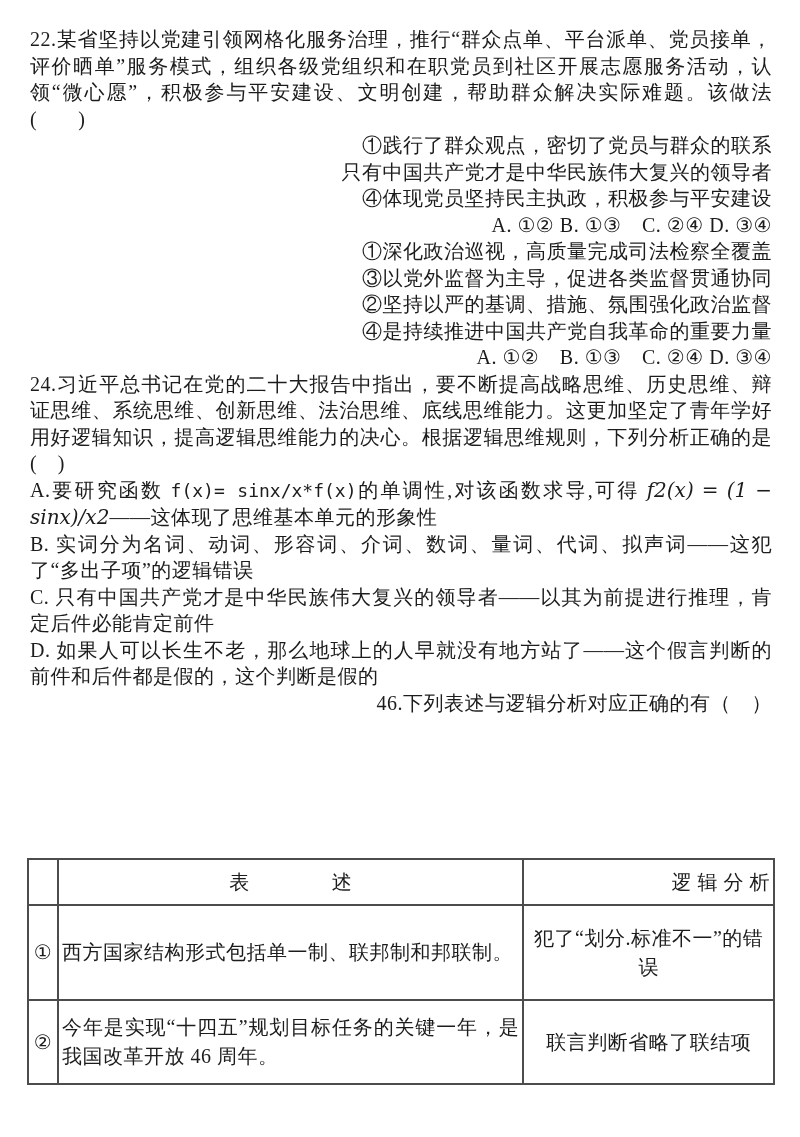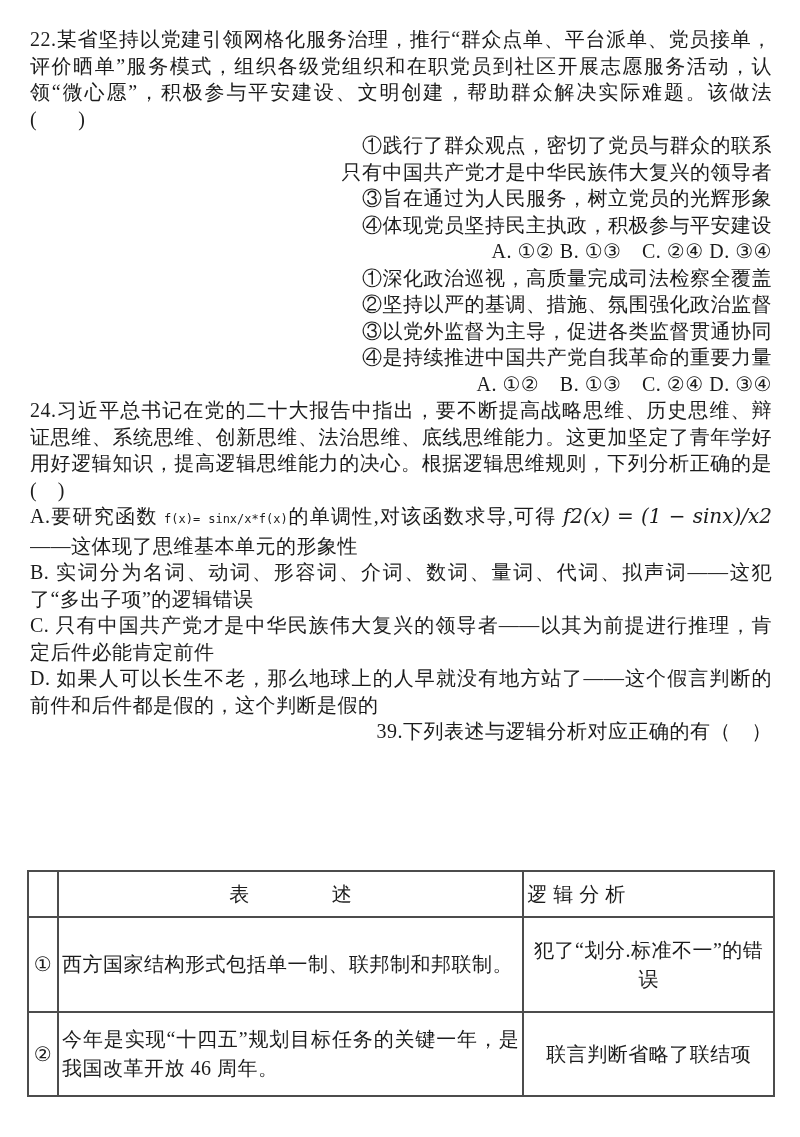--- a/index.html
+++ b/index.html
@@ -6,70 +6,69 @@
   .page{
     width:800px;height:1137px;background:#ffffff;box-sizing:border-box;
     padding:26px 28px 0 30px;margin:0 auto;
     font-family:"Liberation Serif","DejaVu Serif",serif;
     color:#1c1c1c;font-size:20px;line-height:26.5px;letter-spacing:0.5px;
     overflow:hidden;
   }
   .text-block{height:830px;overflow:hidden;}
   p{margin:0;padding:0;text-align:right;}
   .just{text-align:justify;}
-  .mono{font-family:"DejaVu Sans Mono","Liberation Mono",monospace;font-size:12px;letter-spacing:0;}
+  .mono{font-family:"DejaVu Sans Mono","Liberation Mono",monospace;font-size:18px;letter-spacing:0;}
   .math{font-family:"DejaVu Serif","Liberation Serif",serif;font-style:italic;letter-spacing:0;}
   table.logic{
     border-collapse:collapse;table-layout:fixed;
-    width:748px;margin-left:-3px;margin-top:14px;
+    width:748px;margin-left:-3px;margin-top:2px;
   }
   table.logic td,table.logic th{
     border:2px solid #4c4c4c;
     padding:2px 3px;vertical-align:middle;
     font-weight:normal;font-size:20px;line-height:29px;
   }
   .col-num{width:30px;}
   .col-stmt{width:464px;}
   .col-ana{width:250px;}
   tr.hdr{height:46px;}
   tr.r1{height:95px;}
   tr.r2{height:84px;}
   th.stmt-h{text-align:center;}
-  th.ana-h{text-align:left;padding-left:4px;}
+  th.ana-h{text-align:right;padding-left:4px;}
   td.num{text-align:center;}
   td.stmt{text-align:justify;}
   td.ana{text-align:center;}
 </style>
 </head>
 <body>
 
 <div class="page">
 
   <div class="text-block">
 
     <p class="just">22.某省坚持以党建引领网格化服务治理，推行“群众点单、平台派单、党员接单，评价晒单”服务模式，组织各级党组织和在职党员到社区开展志愿服务活动，认领“微心愿”，积极参与平安建设、文明创建，帮助群众解决实际难题。该做法(　　)</p>
     <p>①践行了群众观点，密切了党员与群众的联系</p>
     <p>只有中国共产党才是中华民族伟大复兴的领导者</p>
-    <p>③旨在通过为人民服务，树立党员的光辉形象</p>
     <p>④体现党员坚持民主执政，积极参与平安建设</p>
     <p>A. ①② B. ①③　C. ②④ D. ③④</p>
 
     <p>①深化政治巡视，高质量完成司法检察全覆盖</p>
+    <p>③以党外监督为主导，促进各类监督贯通协同</p>
     <p>②坚持以严的基调、措施、氛围强化政治监督</p>
-    <p>③以党外监督为主导，促进各类监督贯通协同</p>
     <p>④是持续推进中国共产党自我革命的重要力量</p>
     <p>A. ①②　B. ①③　C. ②④ D. ③④</p>
 
     <p class="just">24.习近平总书记在党的二十大报告中指出，要不断提高战略思维、历史思维、辩证思维、系统思维、创新思维、法治思维、底线思维能力。这更加坚定了青年学好用好逻辑知识，提高逻辑思维能力的决心。根据逻辑思维规则，下列分析正确的是(　)</p>
     <p class="just"><span>A.要研究函数 </span><span class="mono">f(x)= sinx/x*f(x)</span><span>的单调性,对该函数求导,可得 </span><span class="math">f2(x) = (1 − sinx)/x2</span><span>——这体现了思维基本单元的形象性</span></p>
     <p class="just">B. 实词分为名词、动词、形容词、介词、数词、量词、代词、拟声词——这犯了“多出子项”的逻辑错误</p>
     <p class="just">C. 只有中国共产党才是中华民族伟大复兴的领导者——以其为前提进行推理，肯定后件必能肯定前件</p>
     <p class="just">D. 如果人可以长生不老，那么地球上的人早就没有地方站了——这个假言判断的前件和后件都是假的，这个判断是假的</p>
 
-    <p>39.下列表述与逻辑分析对应正确的有（　）</p>
+    <p>46.下列表述与逻辑分析对应正确的有（　）</p>
 
   </div>
 
   <table class="logic">
     <colgroup>
       <col class="col-num">
       <col class="col-stmt">
       <col class="col-ana">
     </colgroup>
     <tbody>

